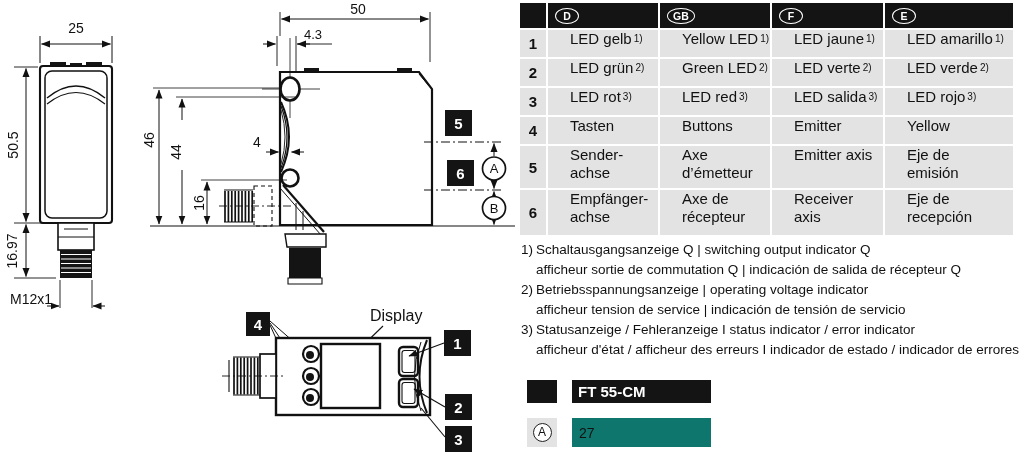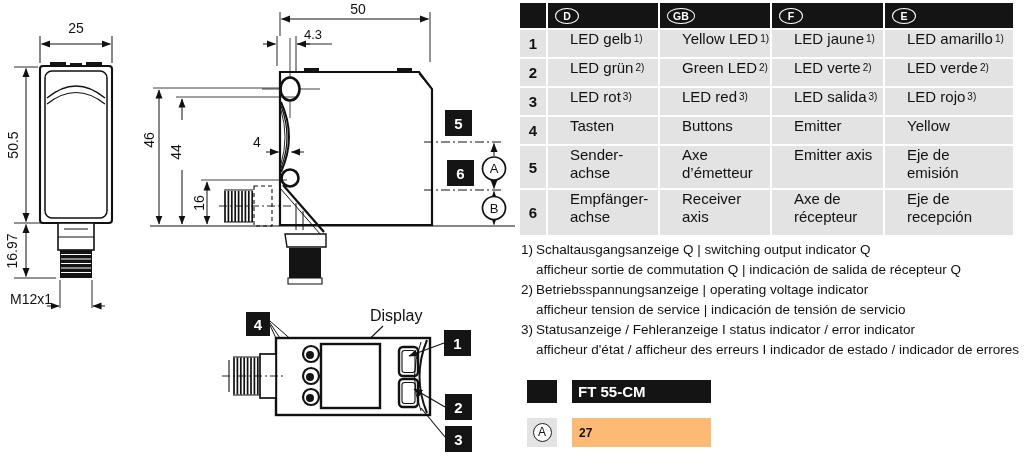--- a/index.html
+++ b/index.html
@@ -35,21 +35,21 @@
   .fn { position:relative; padding-left:15px; }
   .fn-marker { position:absolute; left:0; top:0; }
 
   
   .spec { position:absolute; left:527px; top:380px;
     display:grid; grid-template-columns:30px 139px; grid-template-rows:23px 29px 30px; gap:15px; }
   .sp-head { background:#141414; }
   .sp-model { background:#141414; color:#fff; font-weight:bold; font-size:15px;
     display:flex; align-items:center; padding-left:6px; }
   .sp-key { background:#e3e3e3; display:flex; align-items:center; justify-content:center; }
-  .sp-val { background:#fdba74; display:flex; align-items:center; padding-left:7px; font-size:12px;font-weight:bold; }
+  .sp-val { background:#0f766e; display:flex; align-items:center; padding-left:7px; font-size:14px; }
   .circle-letter { display:inline-block; width:19px; height:19px; border:1.6px solid #222;
     border-radius:50%; font-size:12px; line-height:16px; text-align:center; background:#fff; }
 </style>
 </head>
 <body>
 
 <div class="page">
 
   
   <svg width="520" height="460" viewBox="0 0 520 460">
@@ -254,24 +254,24 @@
 achse</span></div>
     <div class="lt-cell"><span>Axe
 d’émetteur</span></div>
     <div class="lt-cell"><span>Emitter axis</span></div>
     <div class="lt-cell"><span>Eje de
 emisión</span></div>
 
     <div class="lt-num">6</div>
     <div class="lt-cell"><span>Empfänger-
 achse</span></div>
+    <div class="lt-cell"><span>Axe de
+récepteur</span></div>
     <div class="lt-cell"><span>Receiver
 axis</span></div>
-    <div class="lt-cell"><span>Axe de
-récepteur</span></div>
     <div class="lt-cell"><span>Eje de
 recepción</span></div>
   </div>
 
   
   <div class="footnotes">
     <div class="fn">
       <span class="fn-marker">1)</span>
       <div>Schaltausgangsanzeige Q | switching output indicator Q</div>
       <div>afficheur sortie de commutation Q | indicación de salida de récepteur Q</div>

